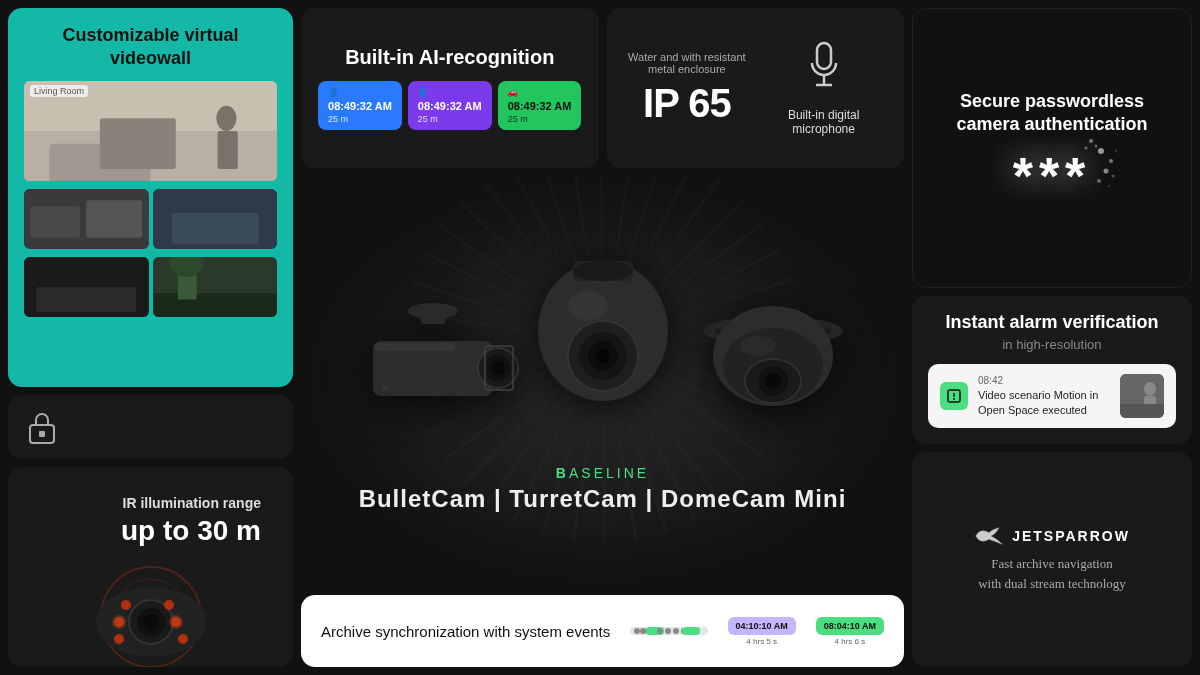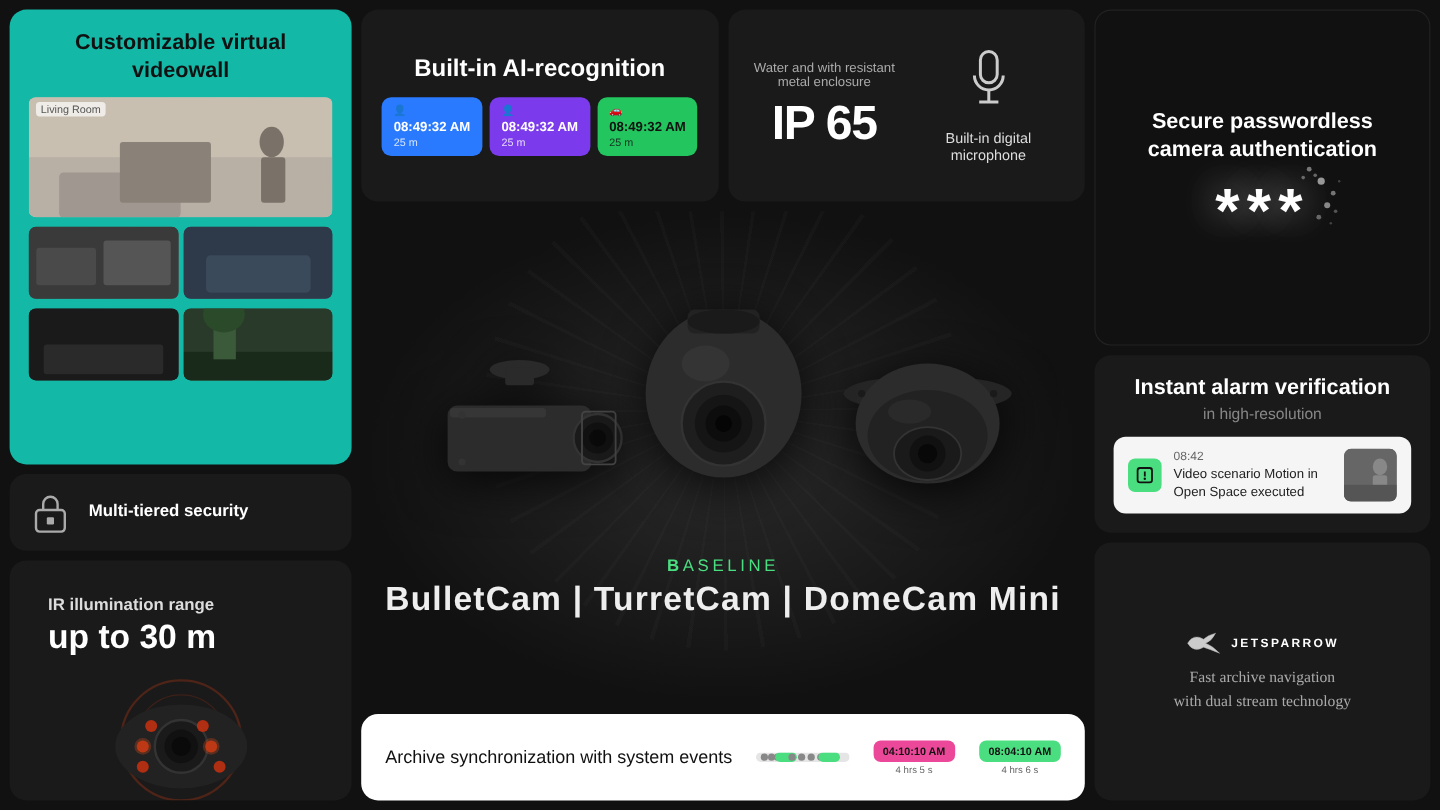--- a/index.html
+++ b/index.html
@@ -158,20 +158,21 @@
     .ir-card {
       flex: 0 0 200px;
       position: relative;
       overflow: hidden;
       border-radius: 14px;
     }
     .ir-text {
       position: relative;
       z-index: 2;
       padding: 14px 16px;
+      text-align: right;
     }
     .ir-text h3 {
       font-size: 14px;
       color: #ddd;
       margin-bottom: 4px;
     }
     .ir-text .big {
       font-size: 28px;
       font-weight: 700;
       color: #fff;
@@ -301,21 +302,21 @@
       transform: translate(-50%, -60%);
     }
     .brand-line {
       font-size: 14px;
       color: #4ade80;
       letter-spacing: 3px;
       margin-bottom: 4px;
     }
     .brand-b { color: #4ade80; font-weight: 700; }
     .cam-names {
-      font-size: 28px;
+      font-size: 24px;
       font-weight: 600;
       letter-spacing: 1px;
       color: #eee;
     }
 
     
     .cam-bullet, .cam-turret, .cam-dome {
       position: relative;
     }
     .cam-turret { z-index: 2; }
@@ -361,21 +362,21 @@
     .ev-green { background: #4ade80; width: 18px; left: 20%; }
     .ev-green2 { background: #4ade80; width: 18px; right: 10%; }
     .timeline-dot {
       position: absolute;
       width: 6px;
       height: 6px;
       background: #888;
       border-radius: 50%;
     }
     .archive-badge {
-      background: #ec4899;
+      background: #c4b5fd;
       border-radius: 6px;
       padding: 4px 8px;
       font-size: 9px;
       font-weight: 600;
       color: #111;
       white-space: nowrap;
       flex-shrink: 0;
     }
     .archive-badge2 {
       background: #4ade80;
@@ -566,21 +567,20 @@
 
   <div class="card security-card">
     <div class="security-icon">
       <svg width="32" height="36" viewBox="0 0 32 36">
         <rect x="4" y="16" width="24" height="18" rx="3" fill="none" stroke="#aaa" stroke-width="2"></rect>
         <path d="M10 16V11a6 6 0 0112 0v5" fill="none" stroke="#aaa" stroke-width="2"></path>
         <rect x="13" y="22" width="6" height="6" rx="1" fill="#aaa"></rect>
       </svg>
     </div>
     <div class="security-text">
-      <h3>Multi-tiered security</h3>
     </div>
   </div>
 
   <div class="ir-card card" style="height:200px;padding:14px 16px;">
     <div class="ir-text">
       <h3>IR illumination range</h3>
       <div class="big" style="font-size:28px;font-weight:700;margin-top:4px;">up to 30 m</div>
     </div>
 
     <div style="position:absolute;bottom:0;left:50%;transform:translateX(-50%);width:160px;height:130px;">
@@ -810,19 +810,19 @@
       </div>
     </div>
   </div>
 
   <div class="jetsparrow-card">
     <div class="js-logo">
 
       <svg class="js-bird" width="36" height="24" viewBox="0 0 36 24">
         <path d="M2 12 Q8 2 18 8 Q22 4 30 2 Q26 10 20 12 Q26 14 34 22 Q24 18 18 16 Q8 22 2 12Z" fill="#ccc" stroke="#aaa" stroke-width="0.5"></path>
       </svg>
-      <span style="letter-spacing:2px;font-size:10px;font-weight:700;">JETSPARROW</span>
+      <span style="letter-spacing:2px;font-size:14px;font-weight:700;">JETSPARROW</span>
     </div>
     <div class="js-desc" style="white-space:pre-line;font-family:Liberation Serif, serif;">Fast archive navigation
 with dual stream technology</div>
   </div>
 
 </div>
 
 </body></html>

